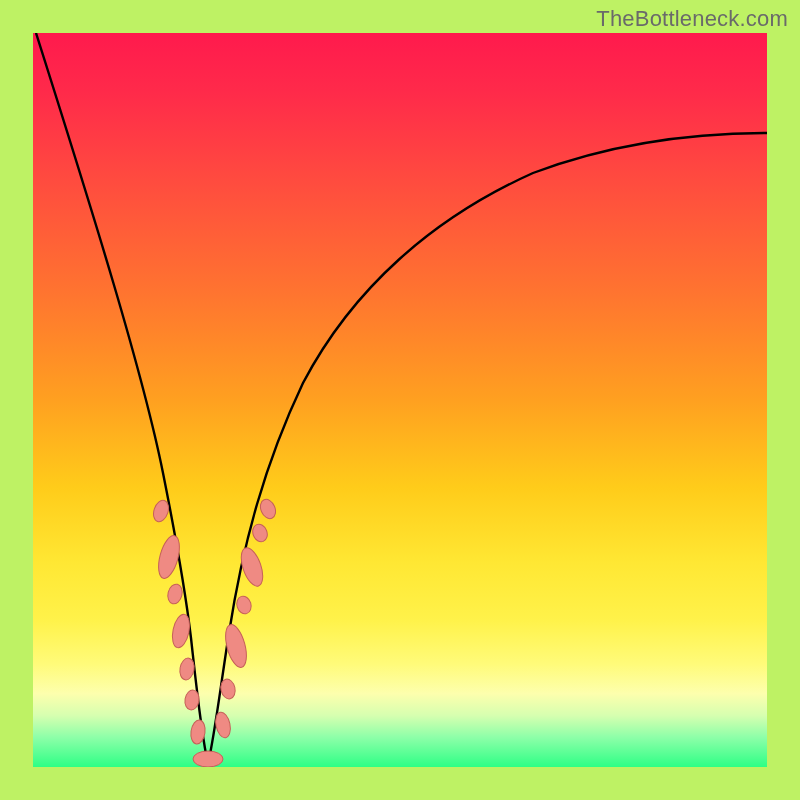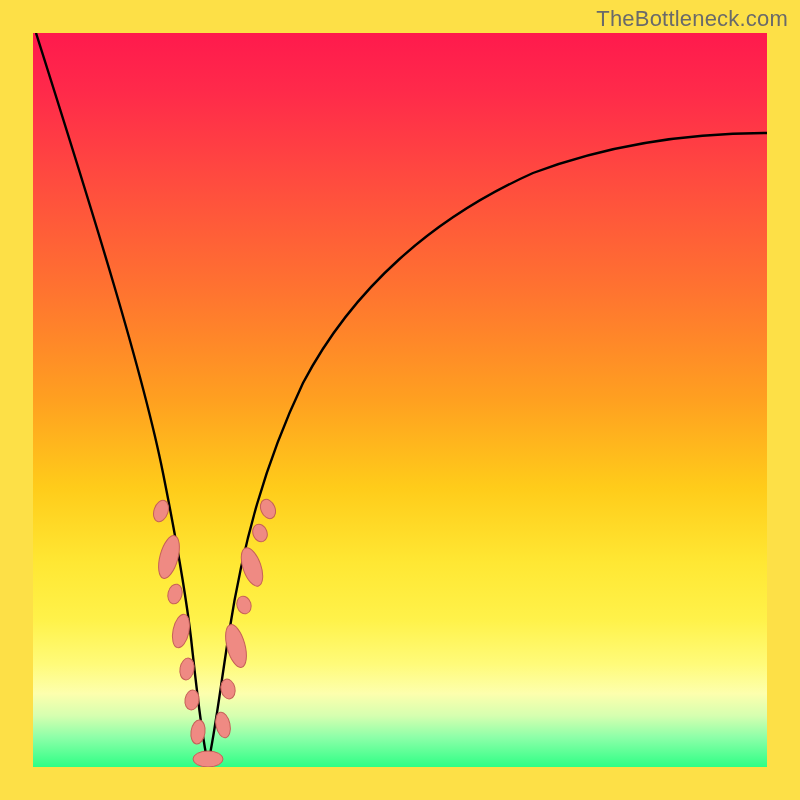--- a/index.html
+++ b/index.html
@@ -10,21 +10,21 @@
     background: #000;
     overflow: hidden;
     font-family: Arial, Helvetica, sans-serif;
   }
   .frame {
     position: absolute;
     left: 0;
     top: 0;
     width: 800px;
     height: 800px;
-    background: #fde047;
+    background: #bef264;
   }
   .plot {
     position: absolute;
     left: 33px;
     top: 33px;
     width: 734px;
     height: 734px;
     
     background: linear-gradient(
       to bottom,

